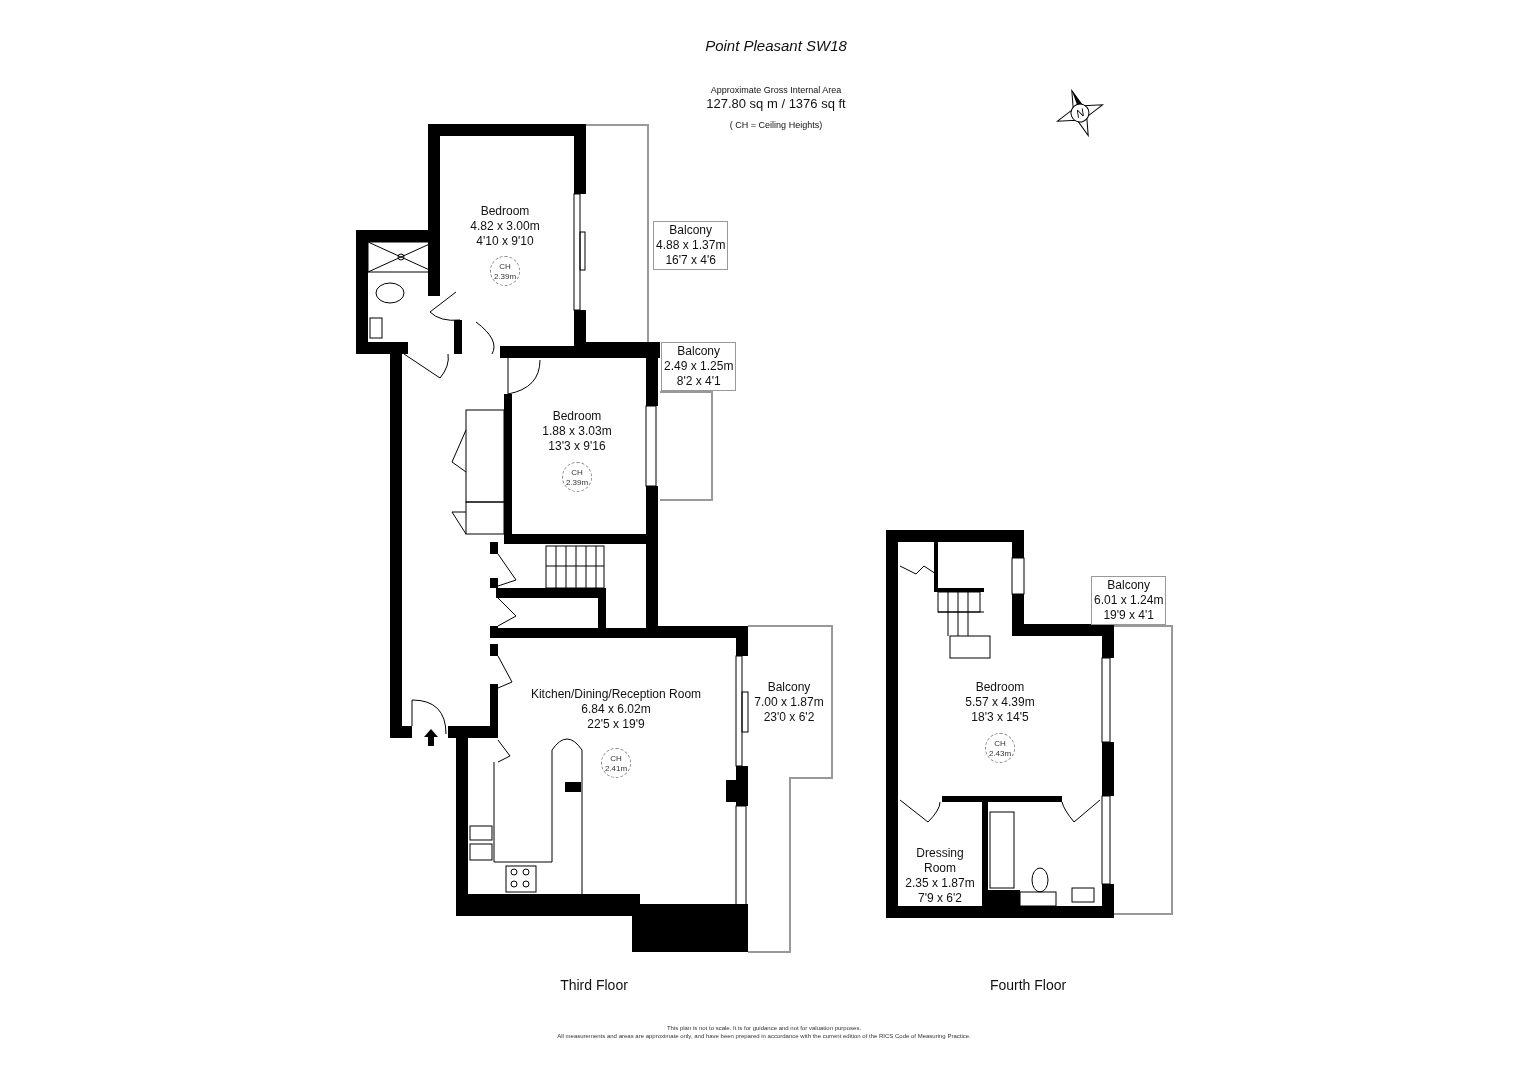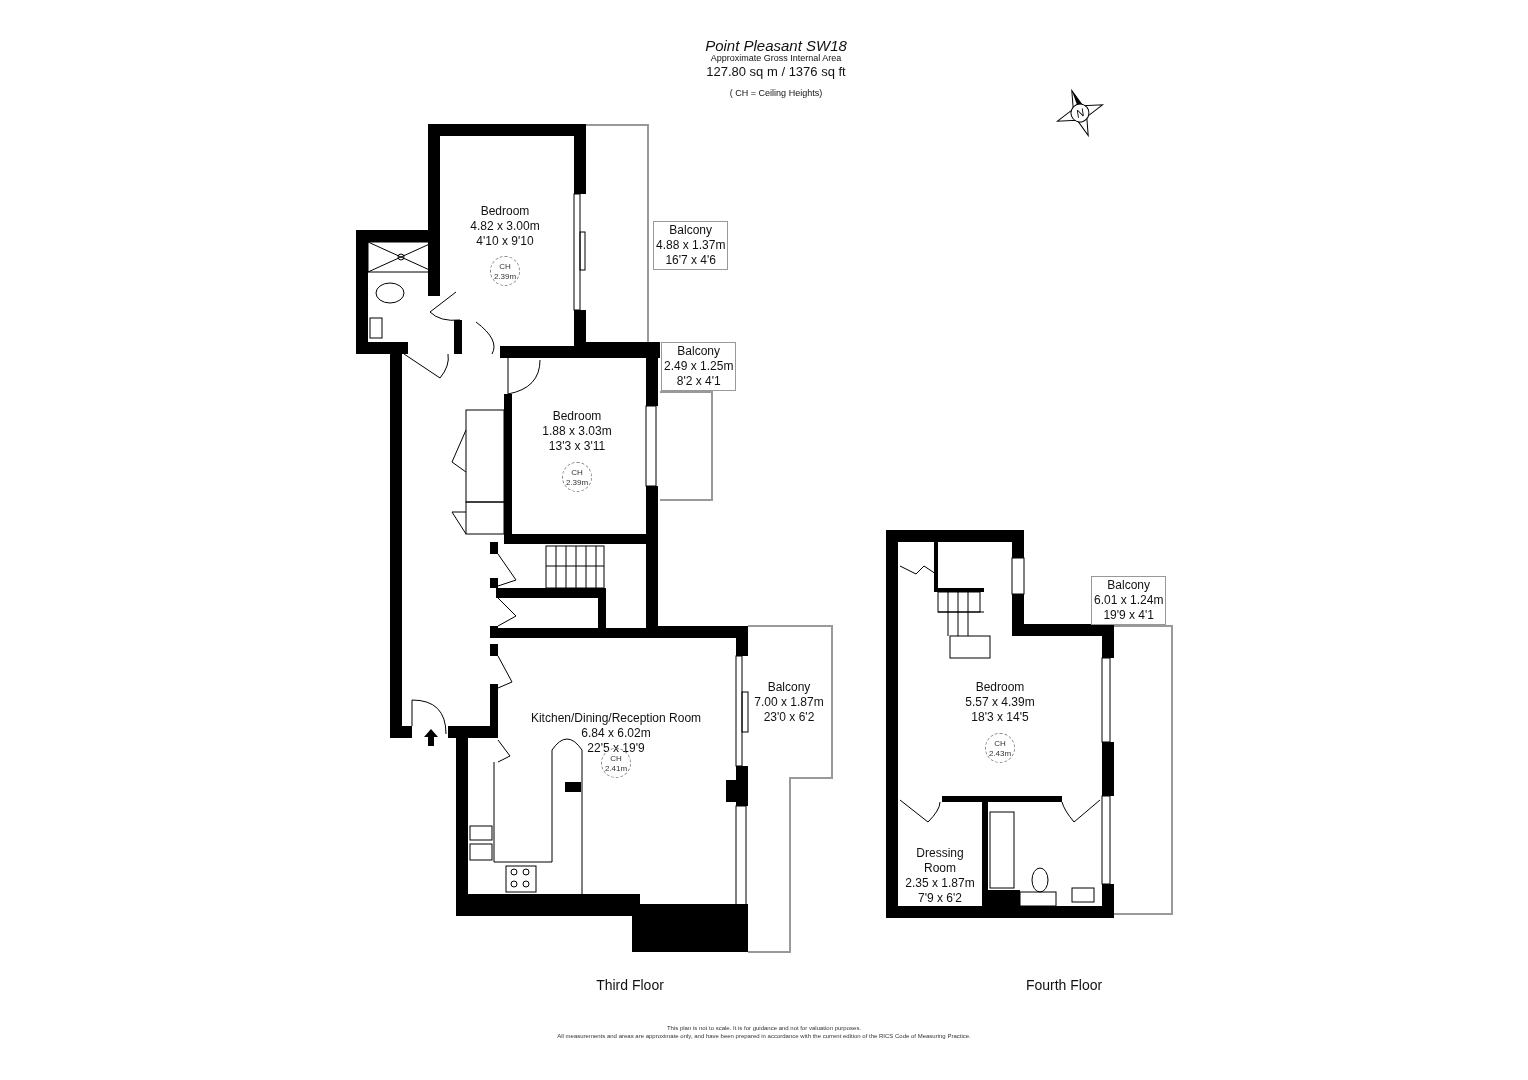--- a/index.html
+++ b/index.html
@@ -1,27 +1,27 @@
 <!DOCTYPE html>
 <html><head>
 <meta charset="utf-8">
 <style>
   html, body { margin:0; padding:0; background:#ffffff; }
   body { width:1528px; height:1080px; position:relative; overflow:hidden; font-family:"Liberation Sans", sans-serif; color:#111; }
   .header { position:absolute; left:0; top:38px; width:1528px; text-align:center; }
   .header .t1 { font-size:15px; line-height:15px;font-style:italic; }
-  .header .t2 { font-size:9px; line-height:11px; }
+  .header .t2 { font-size:9px; line-height:11px;margin-top:32px; }
   .header .t3 { font-size:13px; line-height:15px; }
   .header .t4 { font-size:9px; line-height:13px;margin-top:8px; }
   .header .col { position:absolute; left:676px; width:200px; text-align:center; }
   svg.plan { position:absolute; left:0; top:0; }
   .lbl { position:absolute; text-align:center; font-size:12px; line-height:15px; white-space:nowrap; transform:translateX(-50%); }
   .ch { position:absolute; width:30px; height:30px; border:1px dashed #888; border-radius:50%; transform:translateX(-50%); font-size:8px; line-height:10px; text-align:center; box-sizing:border-box; padding-top:5px; color:#333; }
   .bal { position:absolute; border:1px solid #999; background:#fff; font-size:12px; line-height:15px; text-align:center; padding:1px 2px; white-space:nowrap; }
-  .floor { position:absolute; font-size:14px; transform:translateX(-50%); white-space:nowrap;margin-left:36px; }
+  .floor { position:absolute; font-size:14px; transform:translateX(-50%); white-space:nowrap; }
   .foot { position:absolute; left:0; width:1528px; text-align:center; font-size:6px; line-height:8px; color:#333; }
 </style>
 </head>
 <body>
 
 <div class="header">
   <div class="col">
     <div class="t1">Point Pleasant SW18</div>
     <div class="t2">Approximate Gross Internal Area</div>
     <div class="t3">127.80 sq m / 1376 sq ft</div>
@@ -199,28 +199,28 @@
   <div>4'10 x 9'10</div>
 </div>
 <div class="ch" style="left:505px;top:256px;">
   <div>CH</div>
   <div>2.39m</div>
 </div>
 
 <div class="lbl" style="left:577px;top:409px;">
   <div>Bedroom</div>
   <div>1.88 x 3.03m</div>
-  <div>13'3 x 3'11</div>
+  <div>13'3 x 9'16</div>
 </div>
 <div class="ch" style="left:577px;top:462px;">
   <div>CH</div>
   <div>2.39m</div>
 </div>
 
-<div class="lbl" style="left:616px;top:711px;">
+<div class="lbl" style="left:616px;top:687px;">
   <div>Kitchen/Dining/Reception Room</div>
   <div>6.84 x 6.02m</div>
   <div>22'5 x 19'9</div>
 </div>
 <div class="ch" style="left:616px;top:748px;">
   <div>CH</div>
   <div>2.41m</div>
 </div>
 
 <div class="bal" style="left:653px;top:221px;">

